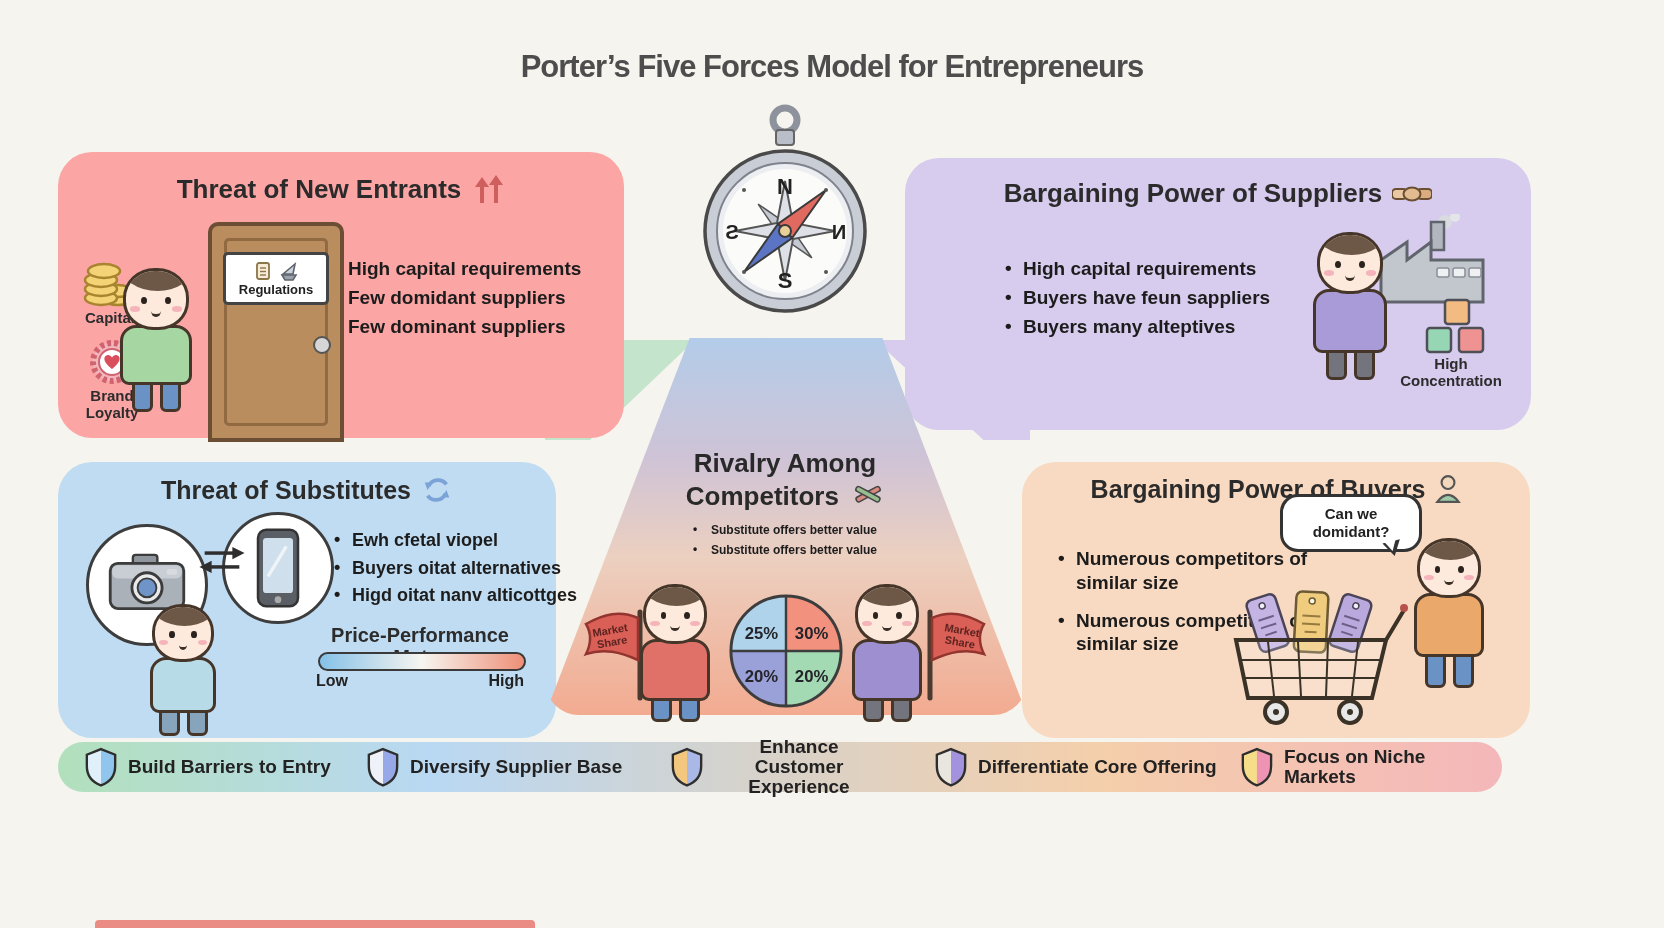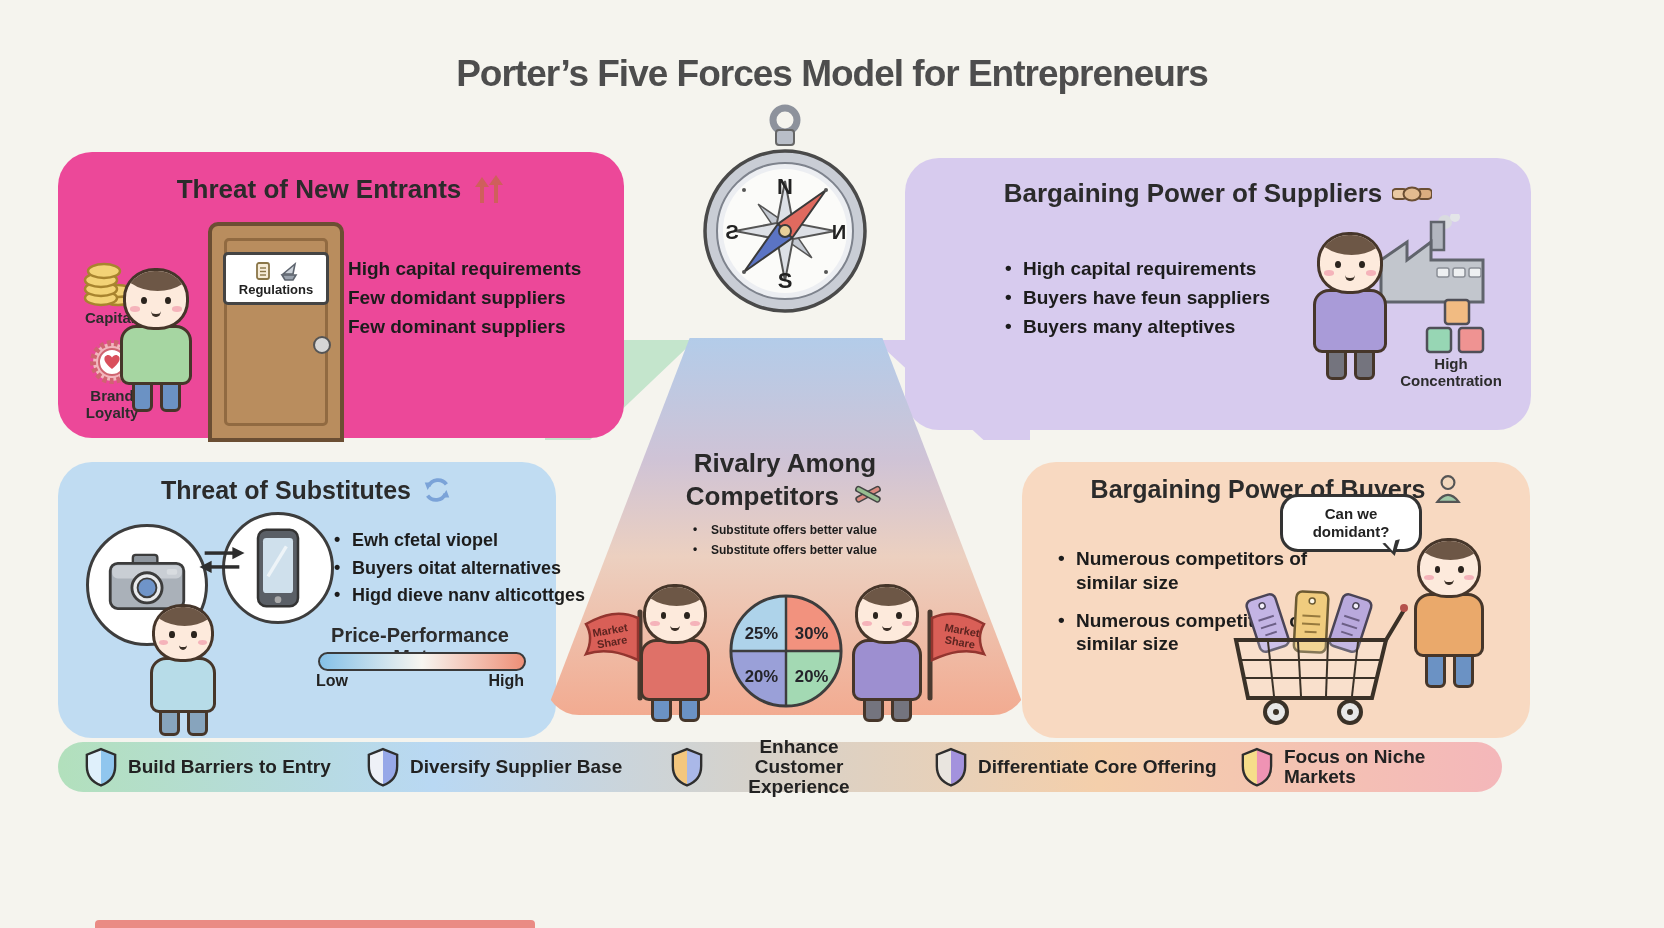--- a/index.html
+++ b/index.html
@@ -2,28 +2,28 @@
 <html><head>
 <meta charset="utf-8">
 <style>
   html,body{margin:0;padding:0;background:#e9e8e2;}
   .page{position:relative;width:1664px;height:928px;background:#f5f4ee;overflow:hidden;
         font-family:"Liberation Sans",sans-serif;color:#222;}
   .abs{position:absolute;}
 
   
   .title{position:absolute;top:28px;left:0;right:0;text-align:center;
-         font-size:37px;font-weight:bold;color:#4d4d4d;letter-spacing:-1px;}
+         font-size:31px;font-weight:bold;color:#4d4d4d;letter-spacing:-1px;}
   .tagline-row{position:absolute;top:806px;left:0;right:0;display:flex;
                justify-content:center;align-items:center;gap:14px;
                font-size:35px;font-weight:bold;color:#555;}
 
   
   .panel{position:absolute;border-radius:34px;}
-  .panel-green{left:58px;top:152px;width:566px;height:286px;background:#ec4899;}
+  .panel-green{left:58px;top:152px;width:566px;height:286px;background:#fca5a5;}
   .panel-purple{left:905px;top:158px;width:626px;height:272px;background:#d7cbee;}
   .panel-blue{left:58px;top:462px;width:498px;height:276px;background:#c0dcf2;}
   .panel-peach{left:1022px;top:462px;width:508px;height:276px;background:#f8d9c1;}
   .trapezoid{left:545px;top:338px;width:482px;height:377px;z-index:1;
              clip-path:polygon(30% 0,70% 0,100% 100%,0 100%);
              background:linear-gradient(180deg,#b3cce9 0%,#cfc3d6 32%,#ecd0c0 58%,#f2ab91 100%);}
   .sliver{position:absolute;z-index:0;}
   .sliver-green{left:545px;top:340px;width:150px;height:100px;background:#c4e5cc;
                 clip-path:polygon(0 0,100% 0,30% 100%,0 100%);}
   .sliver-purple{left:875px;top:340px;width:155px;height:100px;background:#d7cbee;
@@ -294,21 +294,21 @@
       <div class="kbody" style="width:60px;height:50px"></div>
       <div class="klegs">
           <span class="kleg" style="height:20px"></span>
           <span class="kleg" style="height:20px"></span>
         </div>
     </div>
 
     <ul class="bullets" style="position:absolute;left:276px;top:62px;width:280px;font-size:18px">
       <li>Ewh cfetal viopel</li>
       <li>Buyers oitat alternatives</li>
-      <li>Higd dieve nanv alticottges</li>
+      <li>Higd oitat nanv alticottges</li>
     </ul>
 
     <div class="small-label" style="left:256px;top:162px;width:212px;font-size:20px">Price-Performance Meter</div>
     <div class="meter-bar" style="left:260px;top:190px;width:204px"></div>
     <div class="meter-ends" style="left:258px;top:210px;width:208px">
       <span>Low</span>
       <span>High</span>
     </div>
   </section>
 

